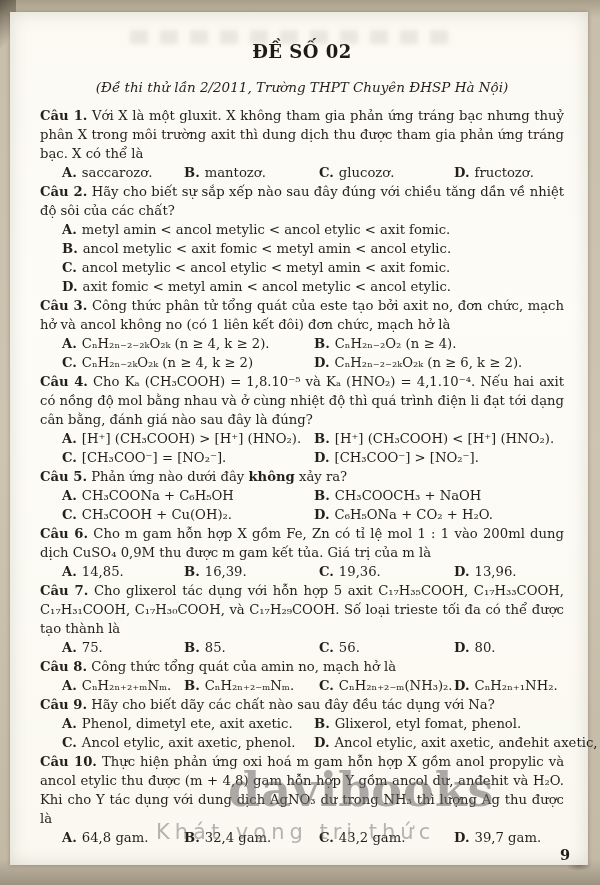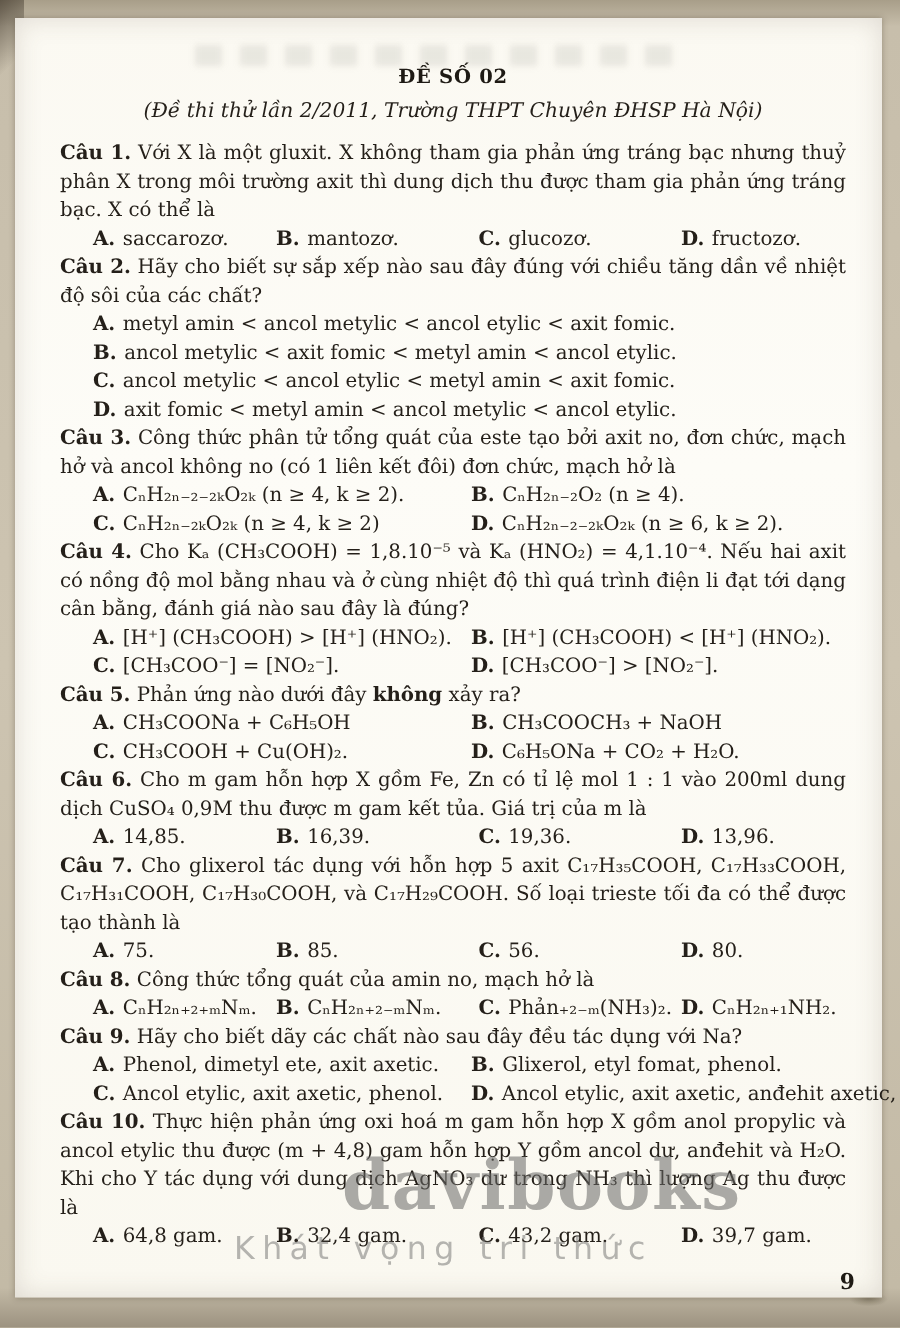--- a/index.html
+++ b/index.html
@@ -31,21 +31,21 @@
     color:#241f19;
     font-size:13.2px;
     line-height:19px;
   }
   .ghost{
     position:absolute;left:120px;top:18px;width:330px;height:14px;
     background:repeating-linear-gradient(90deg, rgba(150,150,140,.18) 0 18px, rgba(150,150,140,0) 18px 30px);
     filter:blur(2px);
   }
   h1.title{
-    text-align:center;font-size:13px;margin:0 0 4px 0;
+    text-align:center;font-size:18px;margin:0 0 17px 0;
     font-weight:bold;letter-spacing:.5px;color:#1e1a14;
   }
   p.subtitle{
     text-align:center;font-weight:normal;font-style:italic;
     font-size:13.5px;margin:0 0 9px 0;
   }
   .question{margin:0;}
   p.stem{margin:0;text-align:justify;}
   .qlabel{font-weight:bold;}
   .opts{padding-left:22px;}
@@ -178,21 +178,21 @@
     </section>
 
     <section class="question">
       <p class="stem">
         <b class="qlabel">Câu 8.</b>
         <span>Công thức tổng quát của amin no, mạch hở là</span>
       </p>
       <div class="opts row4">
         <span class="opt"><b class="ol">A.</b><span class="ot">CₙH₂ₙ₊₂₊ₘNₘ.</span></span>
         <span class="opt"><b class="ol">B.</b><span class="ot">CₙH₂ₙ₊₂₋ₘNₘ.</span></span>
-        <span class="opt"><b class="ol">C.</b><span class="ot">Phản₊₂₋ₘ(NH₃)₂.</span></span>
+        <span class="opt"><b class="ol">C.</b><span class="ot">CₙH₂ₙ₊₂₋ₘ(NH₃)₂.</span></span>
         <span class="opt"><b class="ol">D.</b><span class="ot">CₙH₂ₙ₊₁NH₂.</span></span>
       </div>
     </section>
 
     <section class="question">
       <p class="stem">
         <b class="qlabel">Câu 9.</b>
         <span>Hãy cho biết dãy các chất nào sau đây đều tác dụng với Na?</span>
       </p>
       <div class="opts grid2">

